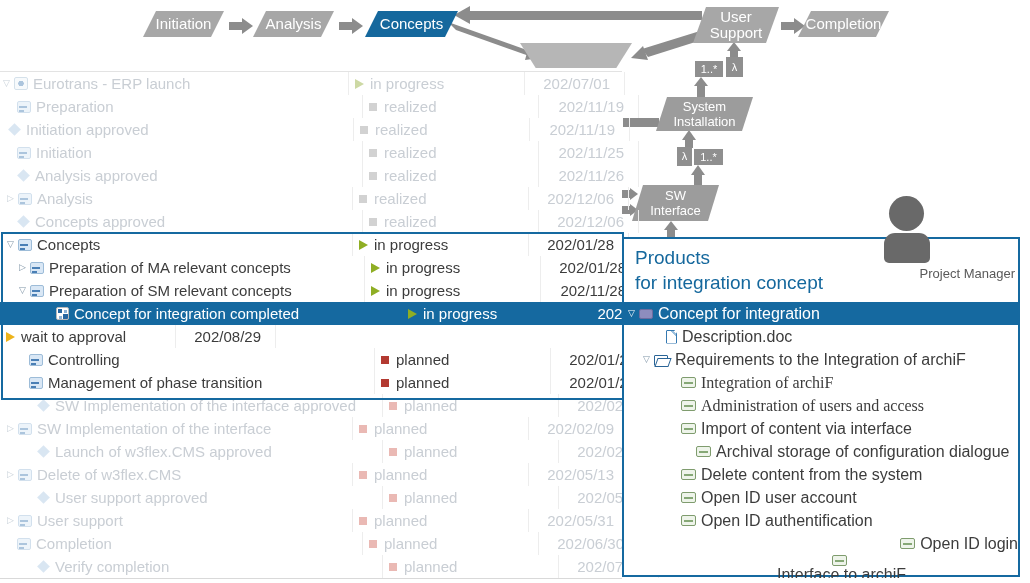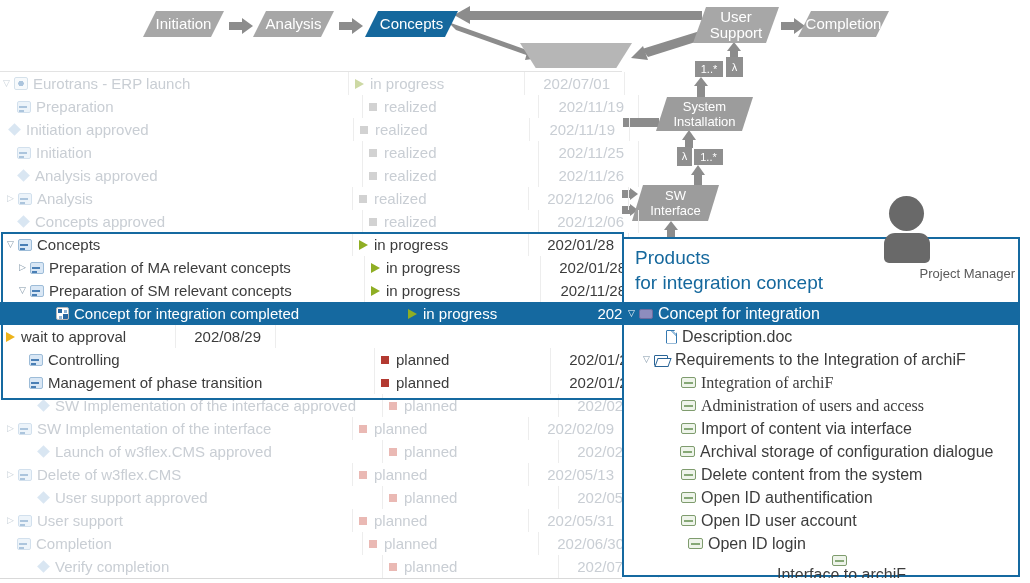--- a/index.html
+++ b/index.html
@@ -442,37 +442,37 @@
           <span class="lbl">Integration of archiF</span>
         </div>
         <div class="prow" style="padding-left: 57px; font-family: Liberation Serif, serif;">
           <span class="ic ic-req"></span>
           <span class="lbl">Administration of users and access</span>
         </div>
         <div class="prow" style="padding-left: 57px;">
           <span class="ic ic-req"></span>
           <span class="lbl">Import of content via interface</span>
         </div>
-        <div class="prow" style="padding-left: 56px;">
+        <div class="prow" style="padding-left: 72px;">
           <span class="ic ic-req"></span>
           <span class="lbl">Archival storage of configuration dialogue</span>
         </div>
         <div class="prow" style="padding-left: 57px;">
           <span class="ic ic-req"></span>
           <span class="lbl">Delete content from the system</span>
         </div>
         <div class="prow" style="padding-left: 57px;">
           <span class="ic ic-req"></span>
+          <span class="lbl">Open ID user account</span>
+        </div>
+        <div class="prow" style="padding-left: 57px;">
+          <span class="ic ic-req"></span>
           <span class="lbl">Open ID authentification</span>
         </div>
-        <div class="prow" style="padding-left: 57px;">
-          <span class="ic ic-req"></span>
-          <span class="lbl">Open ID user account</span>
-        </div>
-        <div class="prow" style="padding-left: 64px;">
+        <div class="prow" style="padding-left: 49px; justify-content: flex-end;">
           <span class="ic ic-req"></span>
           <span class="lbl">Open ID login</span>
         </div>
         <div class="prow" style="padding-left: 36px; flex-direction: column;">
           <span class="ic ic-req"></span>
           <span class="lbl">Interface to archiF</span>
         </div>
       </div>
   </div>
 

